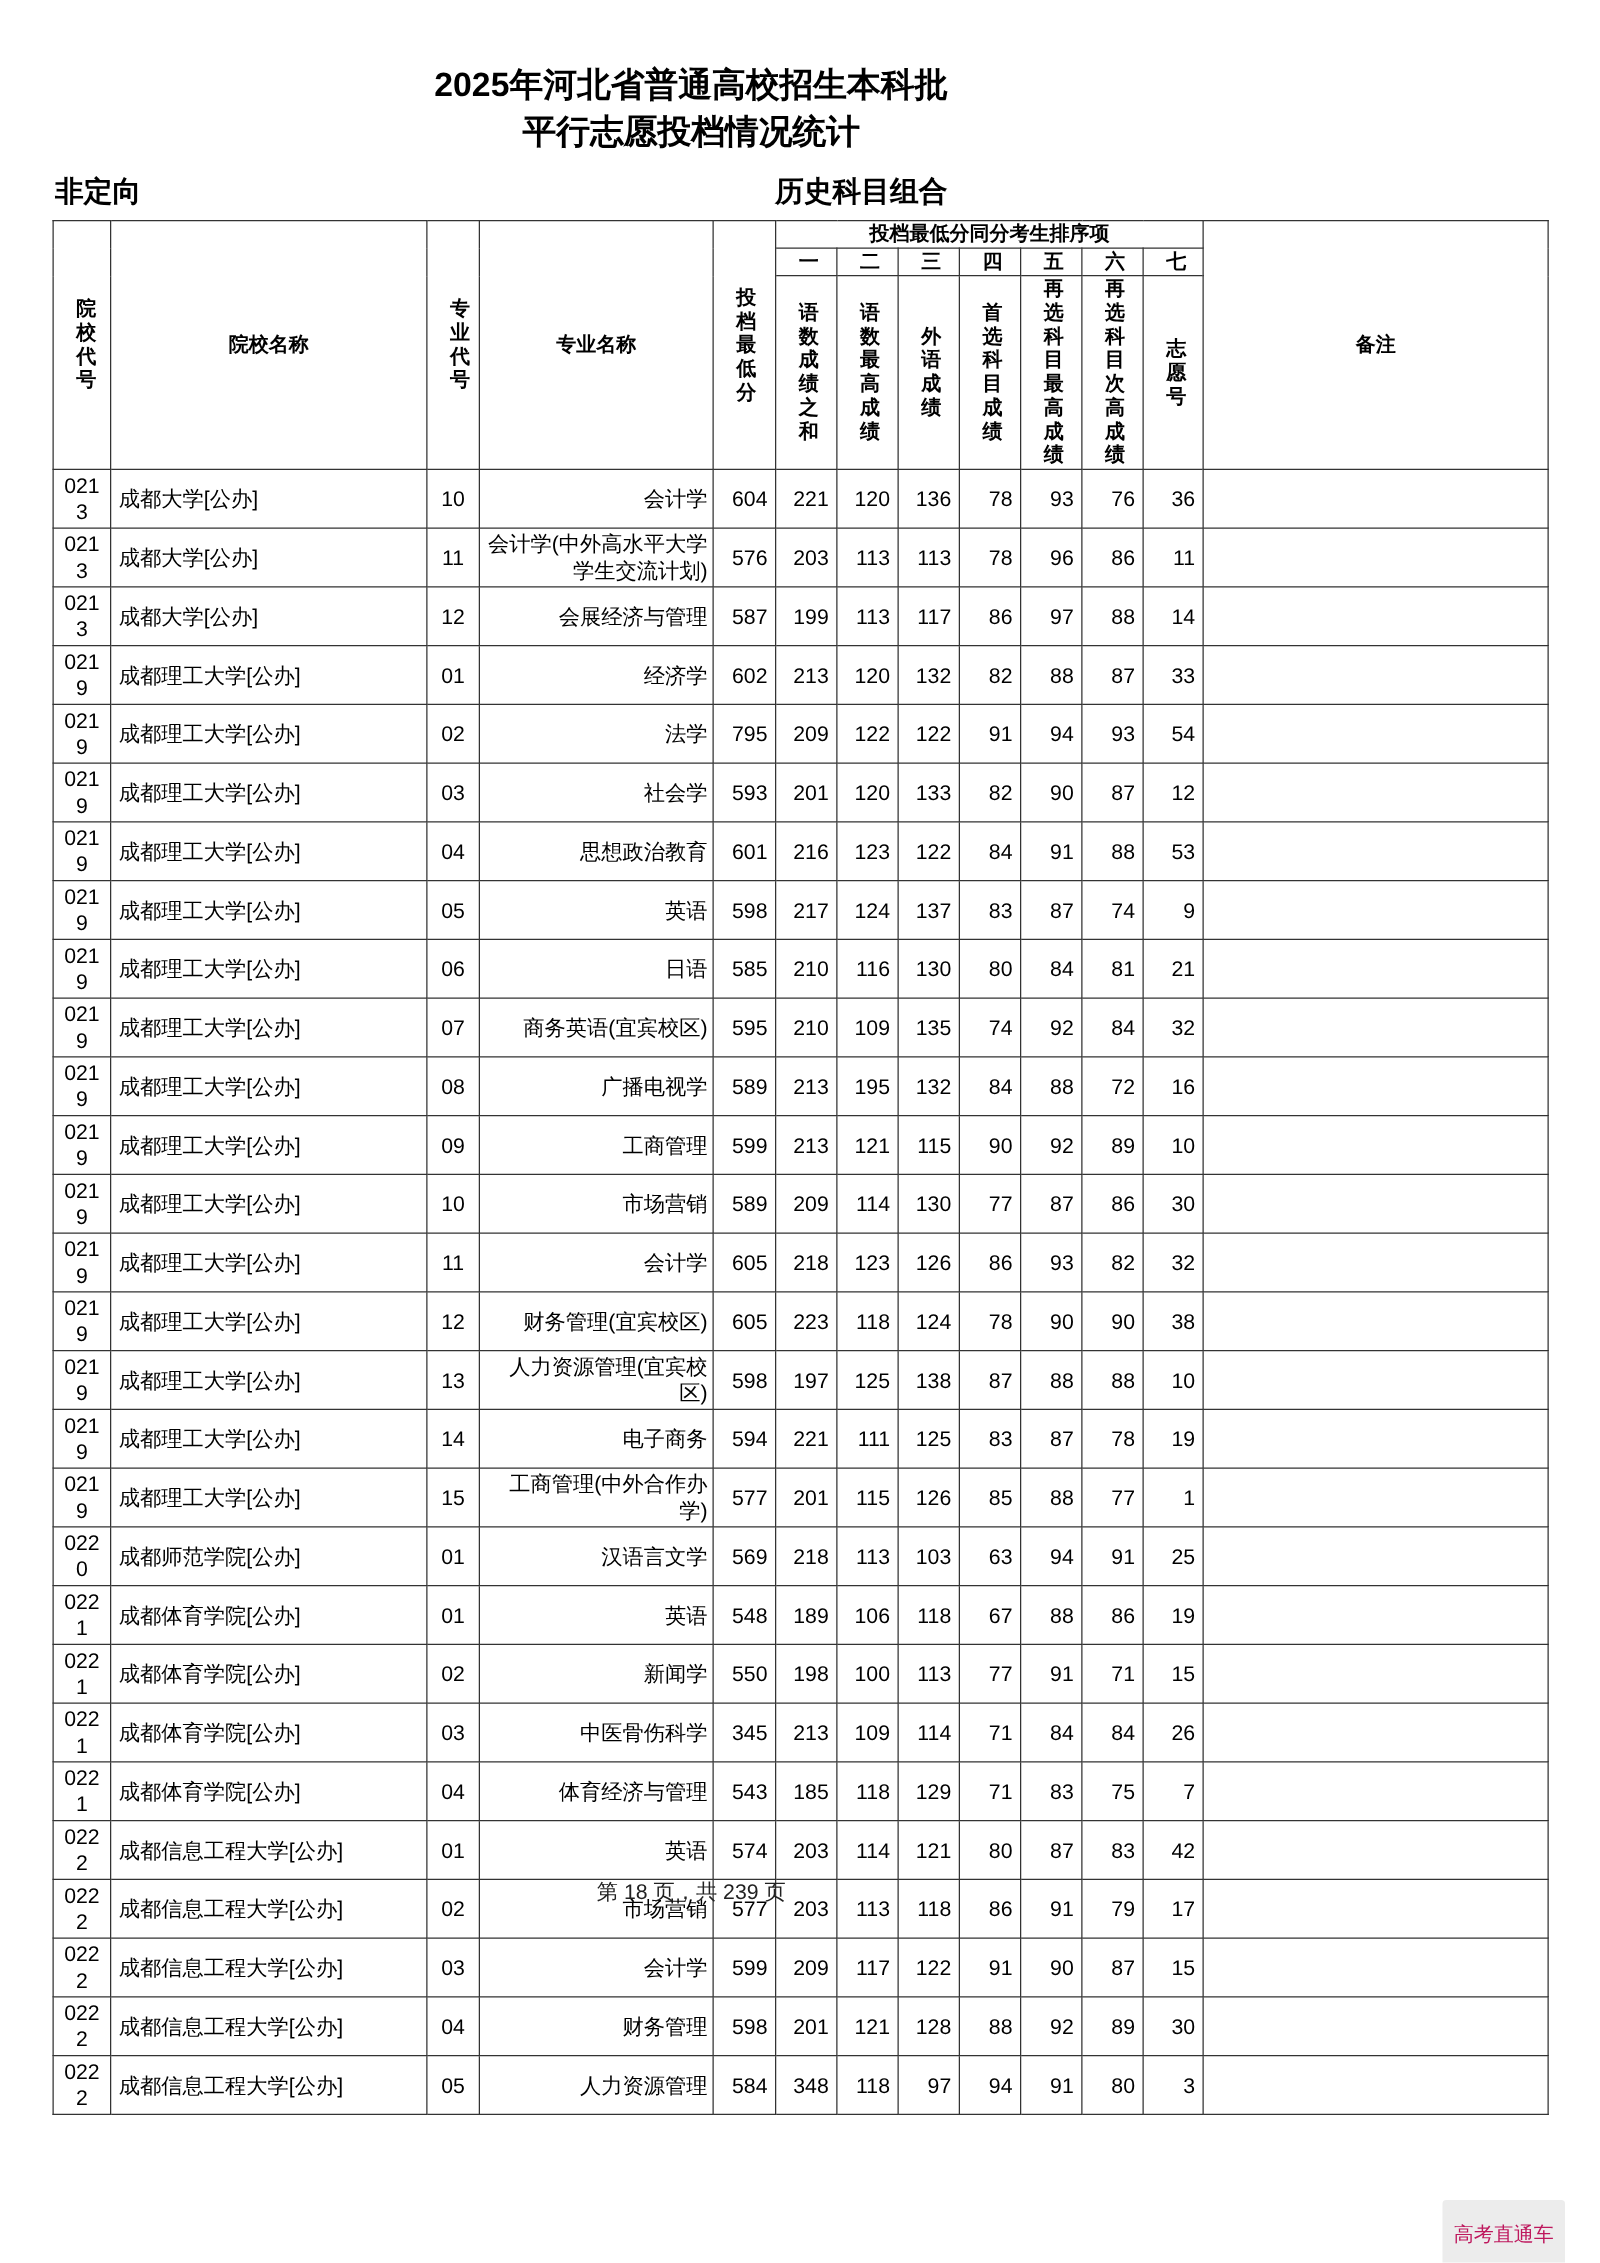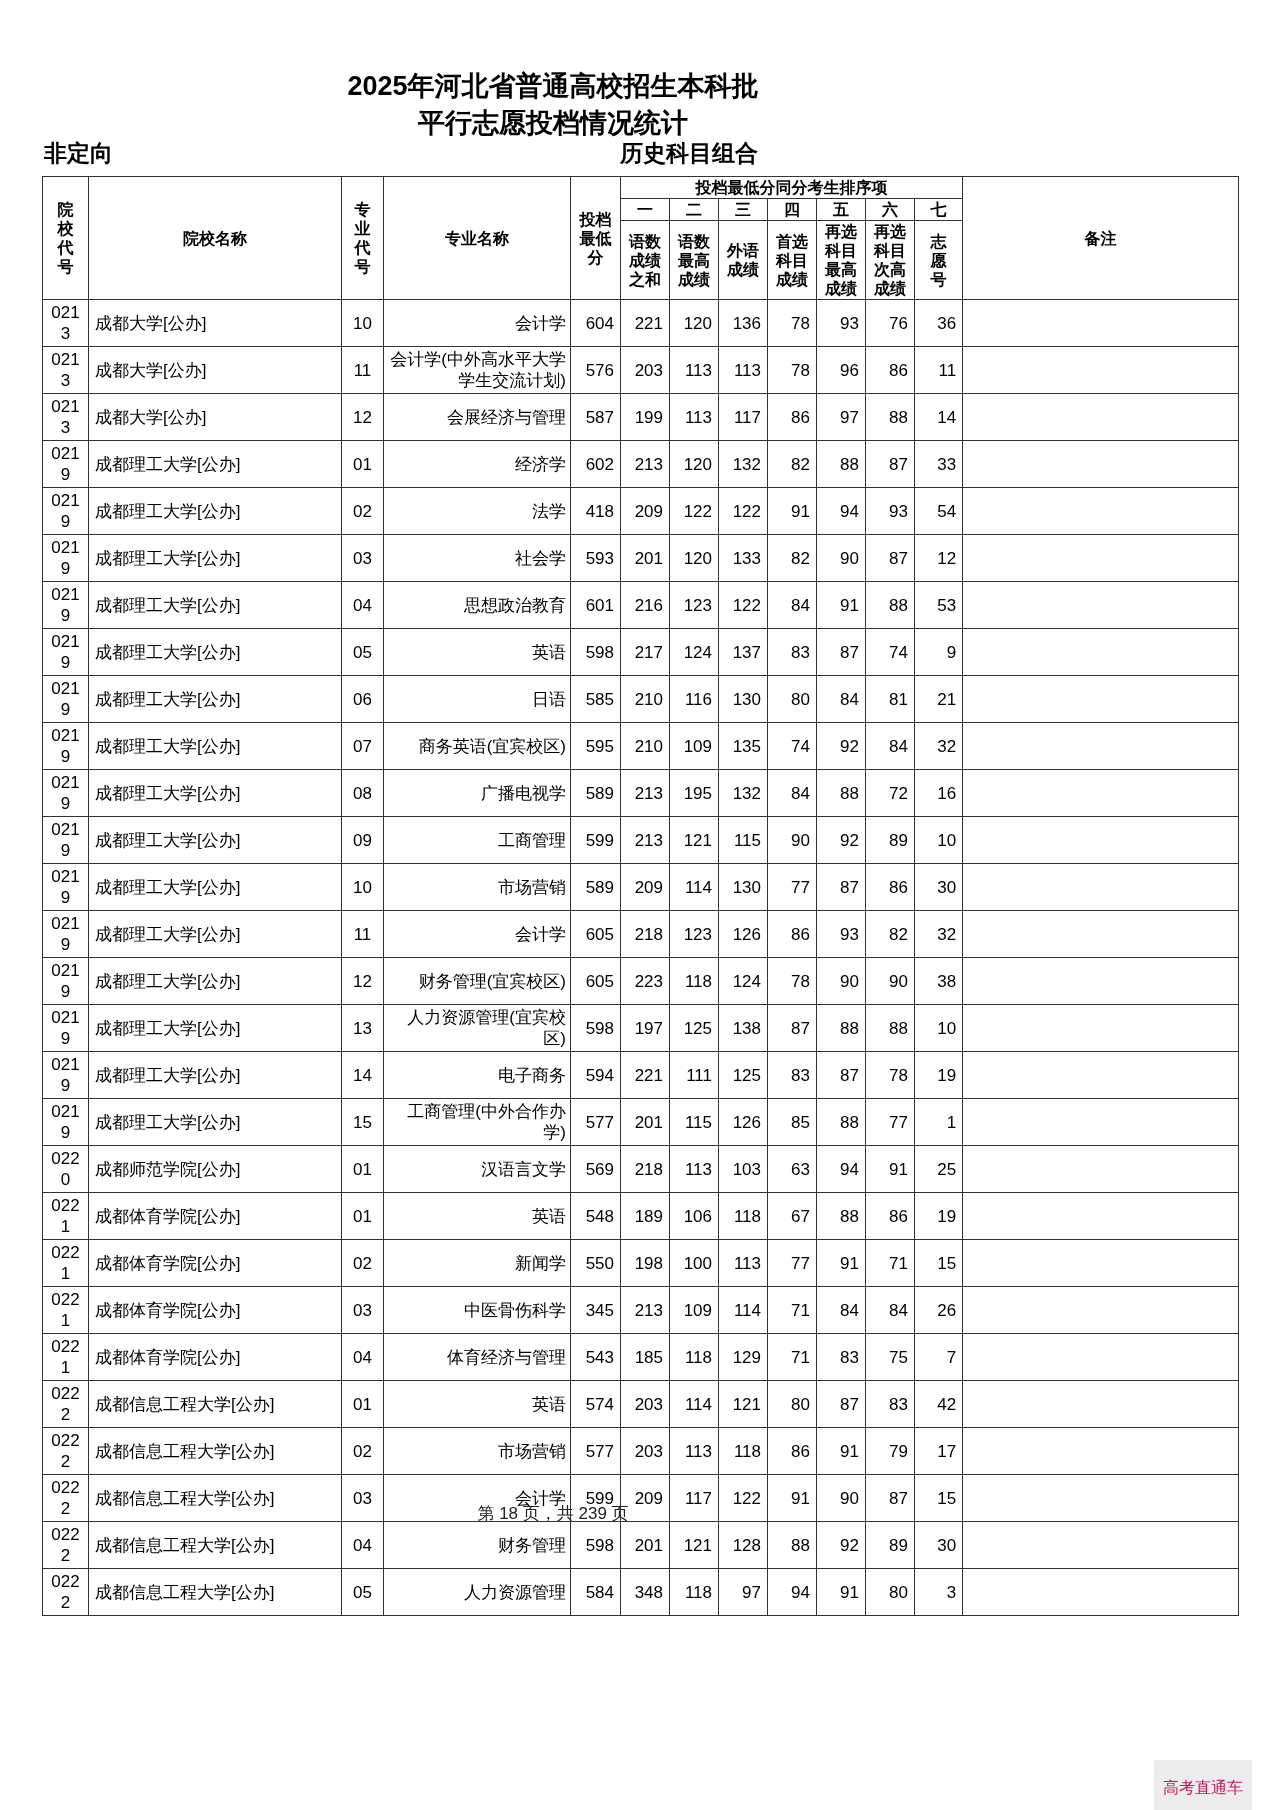--- a/index.html
+++ b/index.html
@@ -4,21 +4,21 @@
 <style>
   * { box-sizing: border-box; margin: 0; padding: 0; }
   html,body { background:#ffffff; }
   body {
     width: 1280px; height: 1810px;
     position: relative;
     font-family: "Liberation Sans", "DejaVu Sans", sans-serif;
     color: #000;
   }
   .doc-title {
-    position: absolute; top: 68px; left: 0; width: 1106px;
+    position: absolute; top: 50px; left: 0; width: 1106px;
     text-align: center; font-size: 27px; font-weight: bold; line-height: 37px;
   }
   .section-label {
     position: absolute; top: 138px; left: 44px;
     font-size: 23px; font-weight: bold;
   }
   .subject-label {
     position: absolute; top: 138px; left: 620px;
     font-size: 23px; font-weight: bold; text-align: center;
   }
@@ -26,21 +26,21 @@
     position: absolute; left: 42px; top: 176px; width: 1196px;
     border-collapse: collapse; table-layout: fixed;
   }
   table.main th, table.main td {
     border: 1px solid #333;
     overflow: hidden;
     word-break: break-all;
   }
   table.main th {
     font-weight: bold; text-align: center; vertical-align: middle;
-    font-size: 16px; line-height: 19px; padding: 1px 8px;
+    font-size: 16px; line-height: 19px; padding: 1px 18px;
   }
   .h-row1 th, .h-row2 th { height: 21px; padding: 0 2px; line-height: 17px; }
   .h-row3 th { height: 74px; }
   th.th-main { font-size: 17px; line-height: 21px; }
   tbody td {
     font-size: 17px; line-height: 21px;
     height: 42px; vertical-align: middle; padding: 2px 4px;
   }
   td.c-code  { text-align: center; }
   td.c-school{ text-align: left; padding-left: 6px; }
@@ -173,21 +173,21 @@
     <td class="c-num">88</td>
     <td class="c-num">87</td>
     <td class="c-num">33</td>
     <td class="c-remark"></td>
   </tr>
       <tr>
     <td class="c-code">0219</td>
     <td class="c-school">成都理工大学[公办]</td>
     <td class="c-mcode">02</td>
     <td class="c-major">法学</td>
-    <td class="c-num">418</td>
+    <td class="c-num">795</td>
     <td class="c-num">209</td>
     <td class="c-num">122</td>
     <td class="c-num">122</td>
     <td class="c-num">91</td>
     <td class="c-num">94</td>
     <td class="c-num">93</td>
     <td class="c-num">54</td>
     <td class="c-remark"></td>
   </tr>
       <tr>

